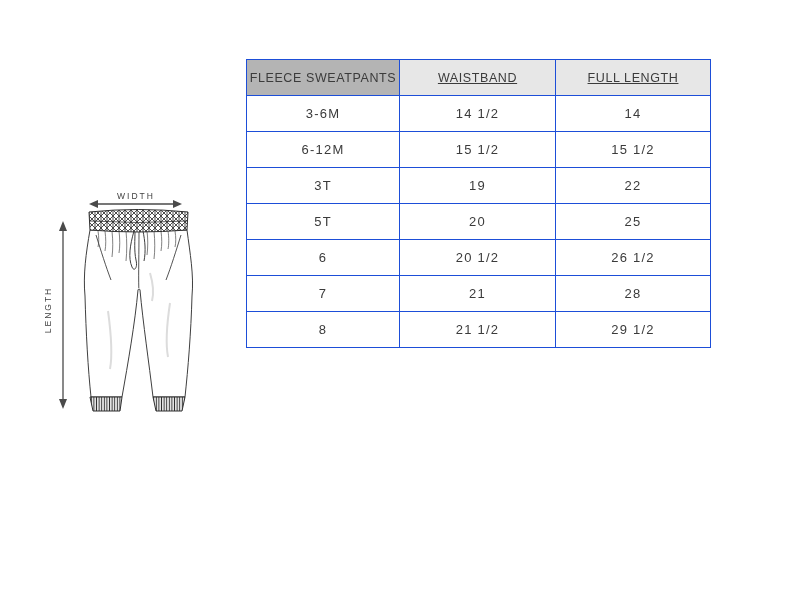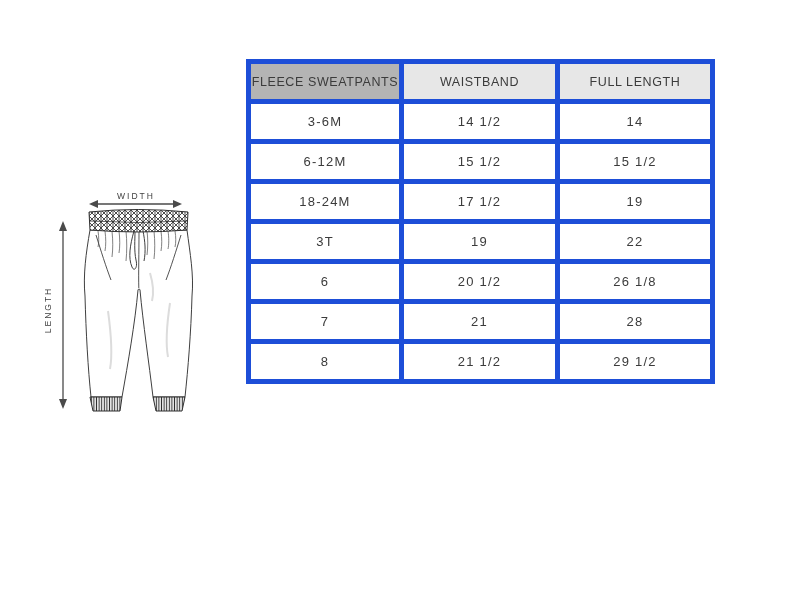--- a/index.html
+++ b/index.html
@@ -11,30 +11,30 @@
   
   .diagram-svg { position:absolute; left:38px; top:183px; width:204px; height:237px; }
   .dim-label { fill:#3f3f3f; font-size:8.5px; letter-spacing:2px; font-family:"Liberation Sans", sans-serif; }
 
   
   table.size-table {
     position:absolute; left:246px; top:59px;
     border-collapse:collapse; table-layout:fixed;
   }
   .size-table th, .size-table td {
-    border:5px solid #1d4ed8;
+    border:1px solid #1d4ed8;
     height:35px; padding:0;
     text-align:center; vertical-align:middle;
     color:#3b3b3b;
     font-size:13px; letter-spacing:1.2px;
     font-weight:normal; white-space:nowrap;
   }
   .size-table th { font-size:12.5px; letter-spacing:0.6px; }
   .th-dark  { background:#b4b4b4; }
-  .th-light { background:#e7e7e7; }
+  .th-light { background:#e7e7e7;text-decoration:underline; }
 </style>
 </head>
 <body>
 
 <div class="canvas">
 
   <svg class="diagram-svg" viewBox="0 0 204 237" xmlns="http://www.w3.org/2000/svg">
     <defs>
       <pattern id="elastic" width="6" height="6" patternUnits="userSpaceOnUse">
         <rect width="6" height="6" fill="#ffffff"></rect>
@@ -133,33 +133,33 @@
           <td>3-6M</td>
           <td>14 1/2</td>
           <td>14</td>
         </tr>
         <tr>
           <td>6-12M</td>
           <td>15 1/2</td>
           <td>15 1/2</td>
         </tr>
         <tr>
-          <td>18-24M</td>
-          <td>17 1/2</td>
-          <td>19</td>
-        </tr>
-        <tr>
           <td>3T</td>
           <td>19</td>
           <td>22</td>
         </tr>
         <tr>
+          <td>5T</td>
+          <td>20</td>
+          <td>25</td>
+        </tr>
+        <tr>
           <td>6</td>
           <td>20 1/2</td>
-          <td>26 1/8</td>
+          <td>26 1/2</td>
         </tr>
         <tr>
           <td>7</td>
           <td>21</td>
           <td>28</td>
         </tr>
         <tr>
           <td>8</td>
           <td>21 1/2</td>
           <td>29 1/2</td>

